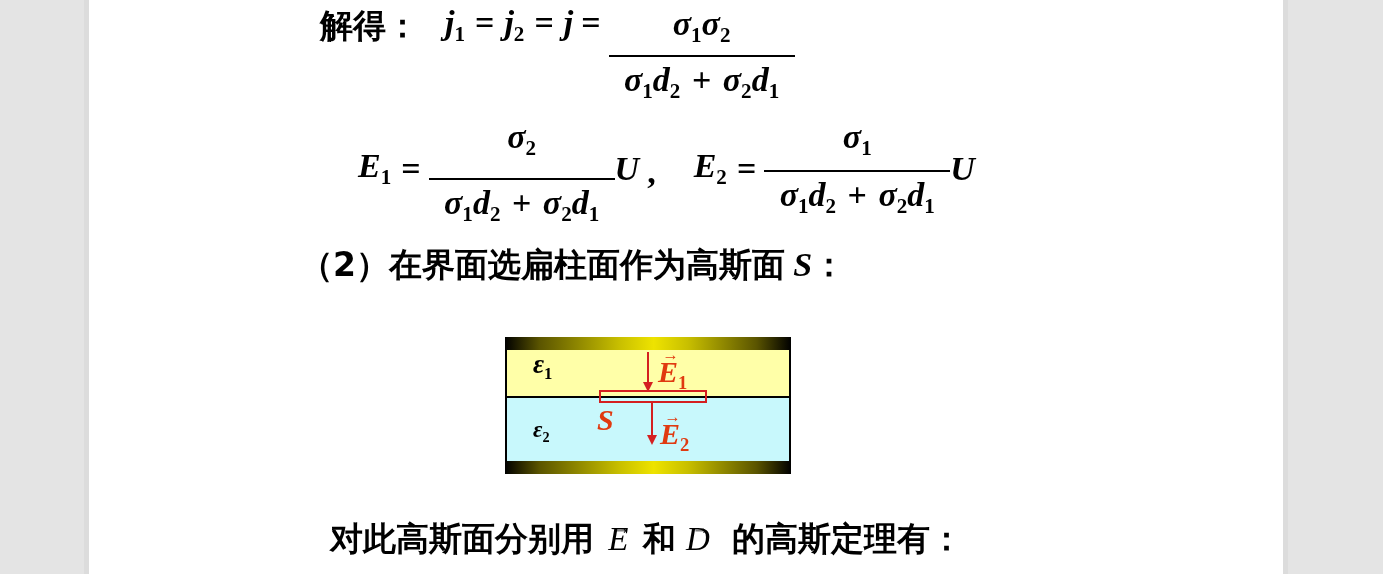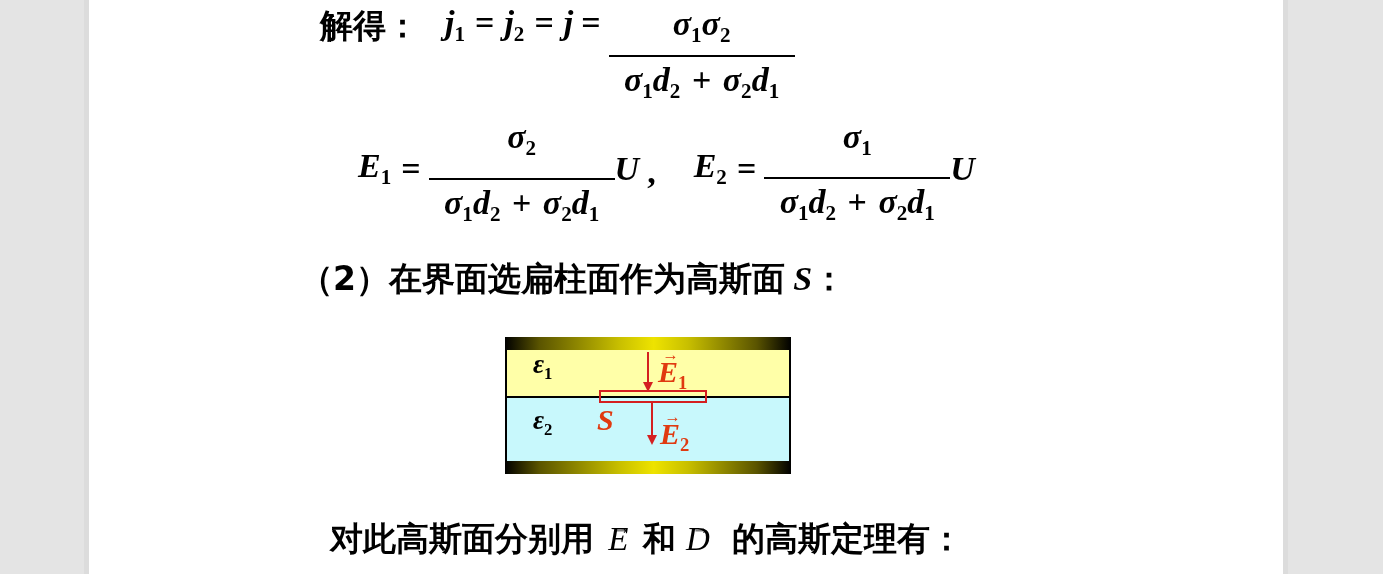--- a/index.html
+++ b/index.html
@@ -82,45 +82,45 @@
       <span>σ</span><span class="sub">1</span><span>d</span><span class="sub">2</span>
       <span class="n" style="margin:0 3px;">+</span>
       <span>σ</span><span class="sub">2</span><span>d</span><span class="sub">1</span>
     </span>
   </span>
   <span class="m" style="margin-top:-6px;">U</span>
   <span class="n" style="margin:0 38px 0 8px;">,</span>
   <span class="m" style="margin-top:-6px;"><span>E</span><span class="sub">2</span></span>
   <span class="n" style="margin:-6px 8px 0 10px;">=</span>
   <span class="frac" style="width:186px;">
-    <span class="num m" style="line-height:58px;"><span>σ</span><span class="sub">1</span></span>
+    <span class="num m" style="line-height:44px;"><span>σ</span><span class="sub">1</span></span>
     <span class="bar"></span>
     <span class="den m" style="line-height:46px;">
       <span>σ</span><span class="sub">1</span><span>d</span><span class="sub">2</span>
       <span class="n" style="margin:0 3px;">+</span>
       <span>σ</span><span class="sub">2</span><span>d</span><span class="sub">1</span>
     </span>
   </span>
   <span class="m" style="margin-top:-6px;">U</span>
 </div>
 
-<div class="abs" style="left:300px; top:256px; font-size:33px; line-height:46px;">
+<div class="abs" style="left:300px; top:242px; font-size:33px; line-height:46px;">
   <span class="cjk">（2）</span><span class="cjk">在界面选扁柱面作为高斯面</span>
   <span class="m" style="font-size:34px;">S</span>
   <span class="cjk" style="margin-left:-8px;">：</span>
 </div>
 
 <div class="diagram">
   <div class="plate plate-top"></div>
   <div class="layer1"></div>
   <div class="layer2"></div>
   <div class="plate plate-bot"></div>
 
   <div class="abs m" style="left:28px; top:12px; font-size:27px;"><span>ε</span><span class="sub">1</span></div>
-  <div class="abs m" style="left:28px; top:68px; font-size:27px;"><span>ε</span><span class="sub">2</span></div>
+  <div class="abs m" style="left:28px; top:80px; font-size:23px;"><span>ε</span><span class="sub">2</span></div>
 
   <div class="gauss-box"></div>
   <div class="arrow" style="left:142px; top:15px; height:38px;"></div>
   <div class="arrow" style="left:146px; top:66px; height:40px;"></div>
 
   <div class="abs m red" style="left:153px; top:18px; font-size:30px;"><span class="vec">E</span><span class="sub">1</span></div>
   <div class="abs m red" style="left:92px; top:66px; font-size:30px;">S</div>
   <div class="abs m red" style="left:155px; top:80px; font-size:30px;"><span class="vec">E</span><span class="sub">2</span></div>
 </div>
 

